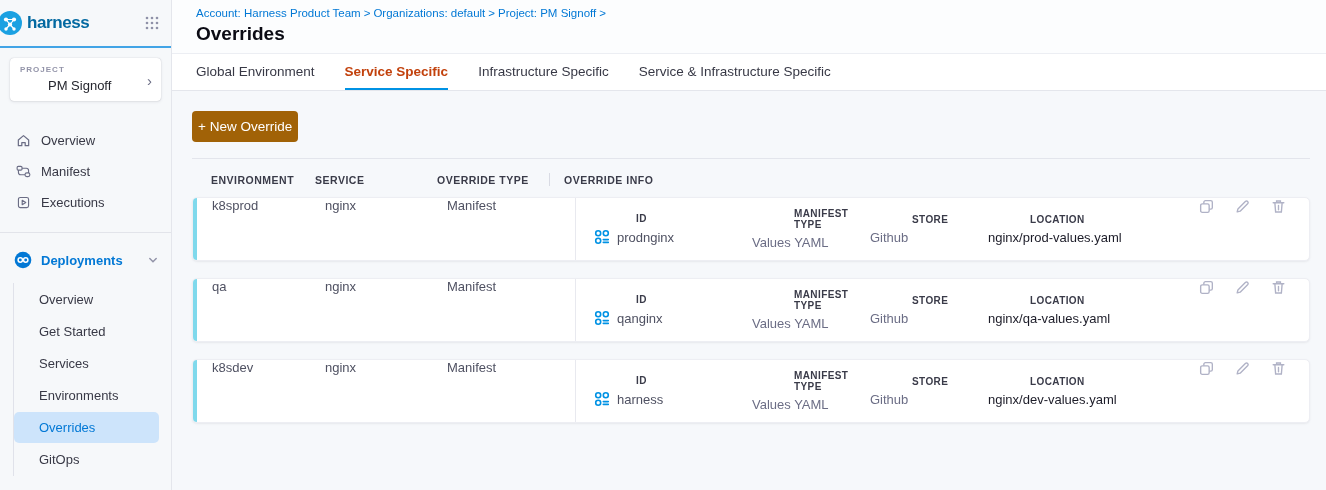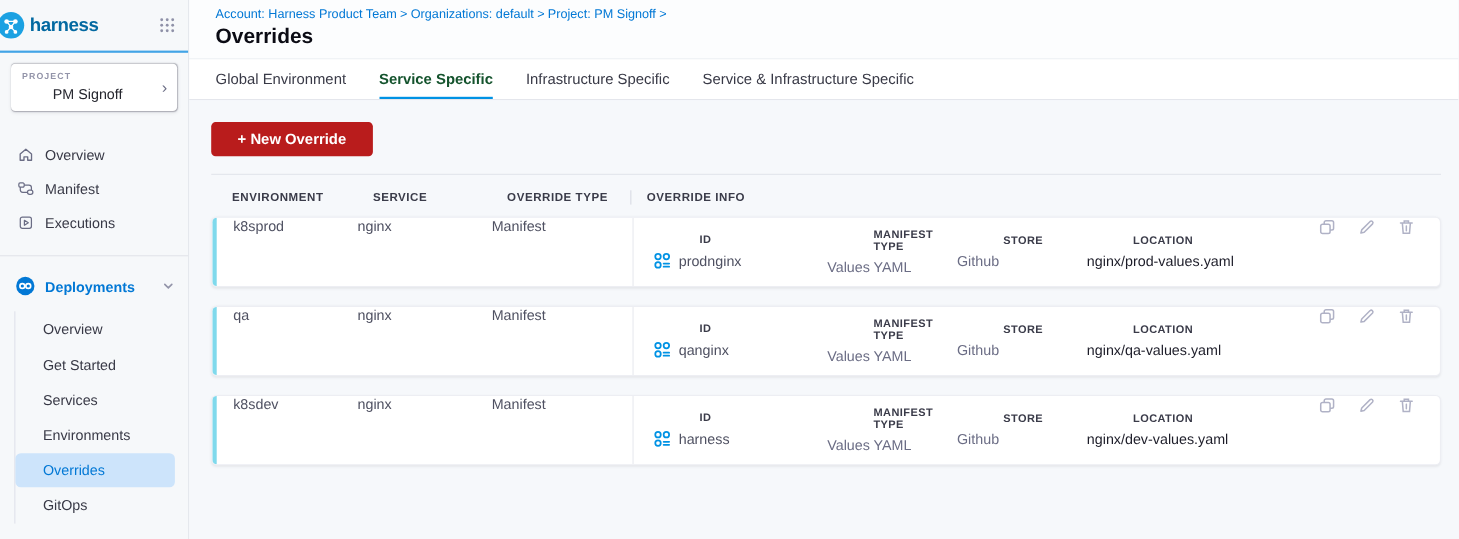--- a/index.html
+++ b/index.html
@@ -37,29 +37,29 @@
   .main { flex:1; display:flex; flex-direction:column; min-width:0; }
   .page-header { background:#fcfdfe; padding:7px 24px 8px 24px; border-bottom:1px solid #eceef3; }
   .breadcrumb { font-size:11.5px; color:#0278d5; }
   .crumb { cursor:pointer; }
   .crumb-sep { color:#0278d5; padding:0 3px; }
   .page-title { font-size:19px; font-weight:bold; color:#0b0b14; margin-top:4px; }
   .tabs { background:#fff; display:flex; gap:30px; padding:0 24px; height:37px;
     border-bottom:1px solid #e4e6ec; }
   .tab { display:flex; align-items:center; font-size:13.5px; color:#383946;
     border-bottom:2px solid transparent; cursor:pointer; padding-top:1px; }
-  .tab.active { font-weight:bold; color:#14532d; border-bottom-color:#0092e4; }
+  .tab.active { font-weight:bold; color:#c2410c; border-bottom-color:#0092e4; }
   .content { flex:1; background:#f6f8fb; padding:20px 16px 0 20px; }
   .toolbar { padding-bottom:16px; border-bottom:1px solid #e3e5ec; }
-  .btn-primary { background:#b91c1c; color:#fff; border:none; border-radius:4px;
-    font-family:inherit; font-size:13.5px; font-weight:bold; padding:8px 24px; cursor:pointer; }
+  .btn-primary { background:#a16207; color:#fff; border:none; border-radius:4px;
+    font-family:inherit; font-size:13.5px; font-weight:normal; padding:8px 6px; cursor:pointer; }
   
   .table-head { display:flex; align-items:center; padding:14px 0 11px 19px;
     font-size:10.5px; font-weight:bold; letter-spacing:.5px; color:#3a3b49; }
-  .th-env { width:128px; } .th-svc { width:122px; } .th-type { width:112px; }
+  .th-env { width:104px; } .th-svc { width:122px; } .th-type { width:112px; }
   .th-sep { width:1px; height:13px; background:#d9dbe4; }
   .th-info { margin-left:14px; }
   .card { position:relative; display:flex; align-items:flex-start; height:64px;
     background:#fff; border:1px solid #edeef3; border-radius:5px; margin-bottom:17px;
     box-shadow:0 1px 2px rgba(96,97,112,.10); padding-left:4px; overflow:hidden; }
   .stripe { position:absolute; left:0; top:0; bottom:0; width:4px; background:#7fd9ec; }
   .cell { font-size:13px; color:#4f5162; }
   .cell-env { width:128px; padding-left:15px; }
   .cell-svc { width:122px; }
   .cell-type { width:128px; }

